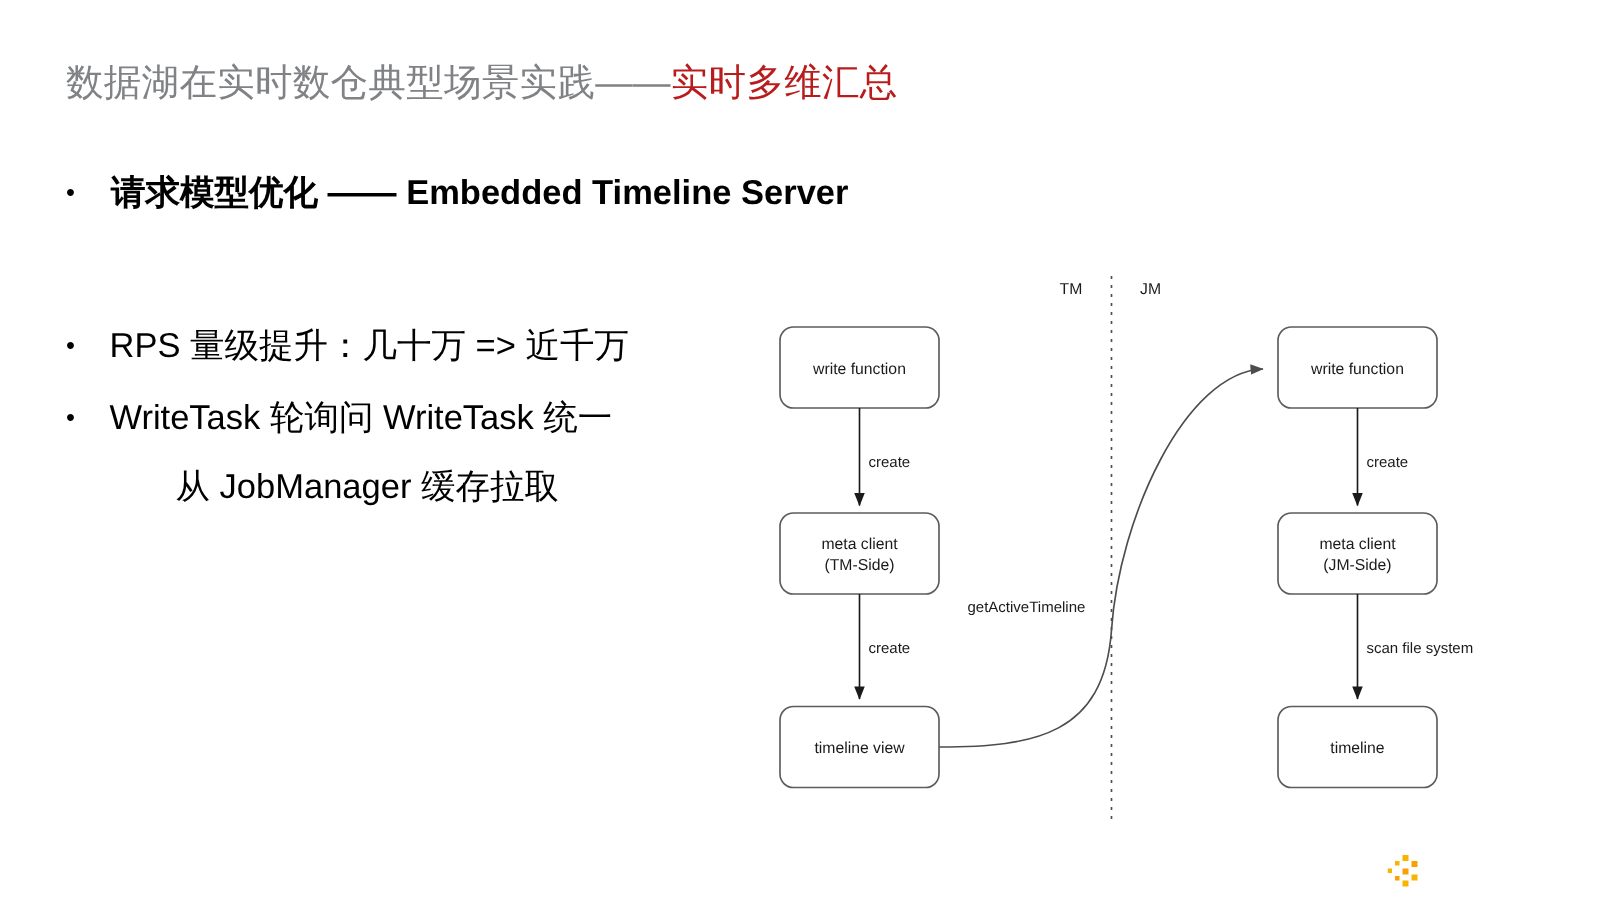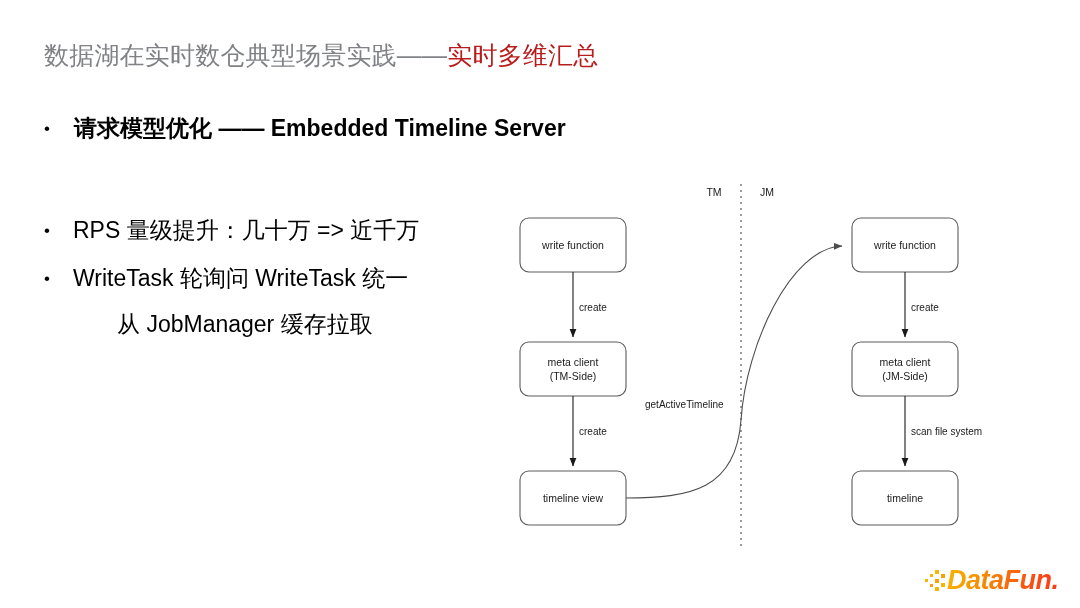--- a/index.html
+++ b/index.html
@@ -262,14 +262,13 @@
   <svg class="logo-dots" viewBox="0 0 24 22">
     <rect x="0" y="9" width="3" height="3" fill="#f7b500"></rect>
     <rect x="5" y="4" width="3" height="3" fill="#f7b500"></rect>
     <rect x="5" y="14" width="3" height="3" fill="#f9a005"></rect>
     <rect x="10" y="0" width="4" height="4" fill="#f7b500"></rect>
     <rect x="10" y="9" width="4" height="4" fill="#f9a005"></rect>
     <rect x="10" y="17" width="4" height="4" fill="#f7b500"></rect>
     <rect x="16" y="4" width="4" height="4" fill="#f9a005"></rect>
     <rect x="16" y="13" width="4" height="4" fill="#f7b500"></rect>
   </svg>
-  <div class="logo-word">DataFun.</div>
 </div>
 
 </body></html>

